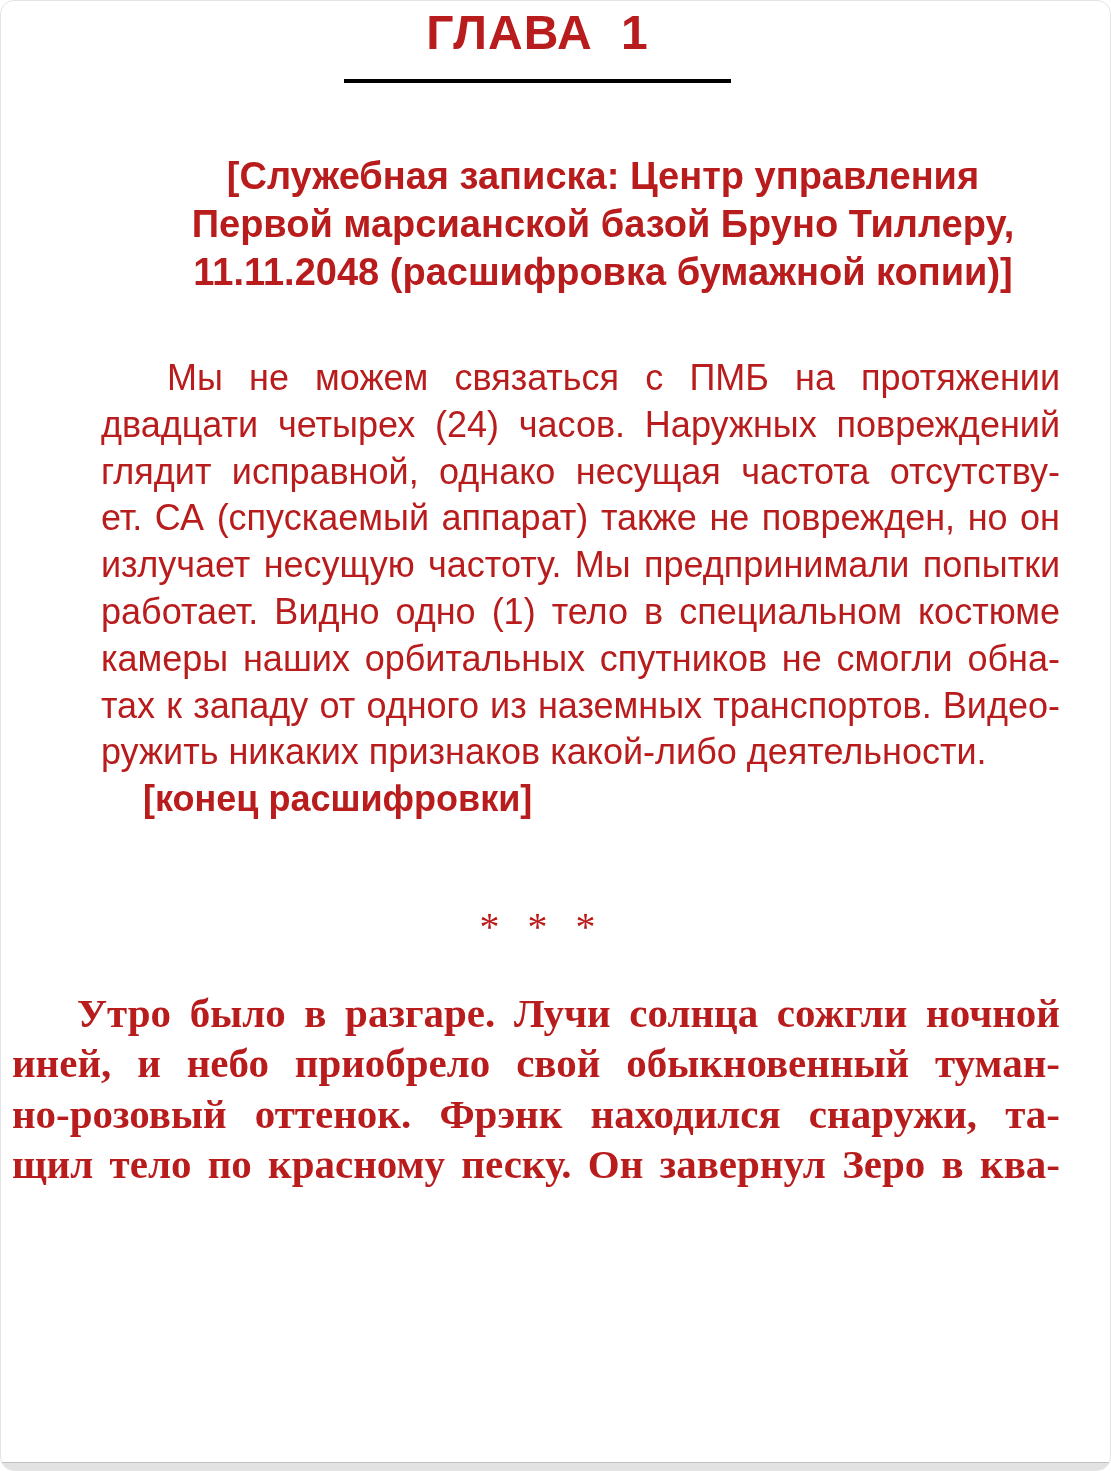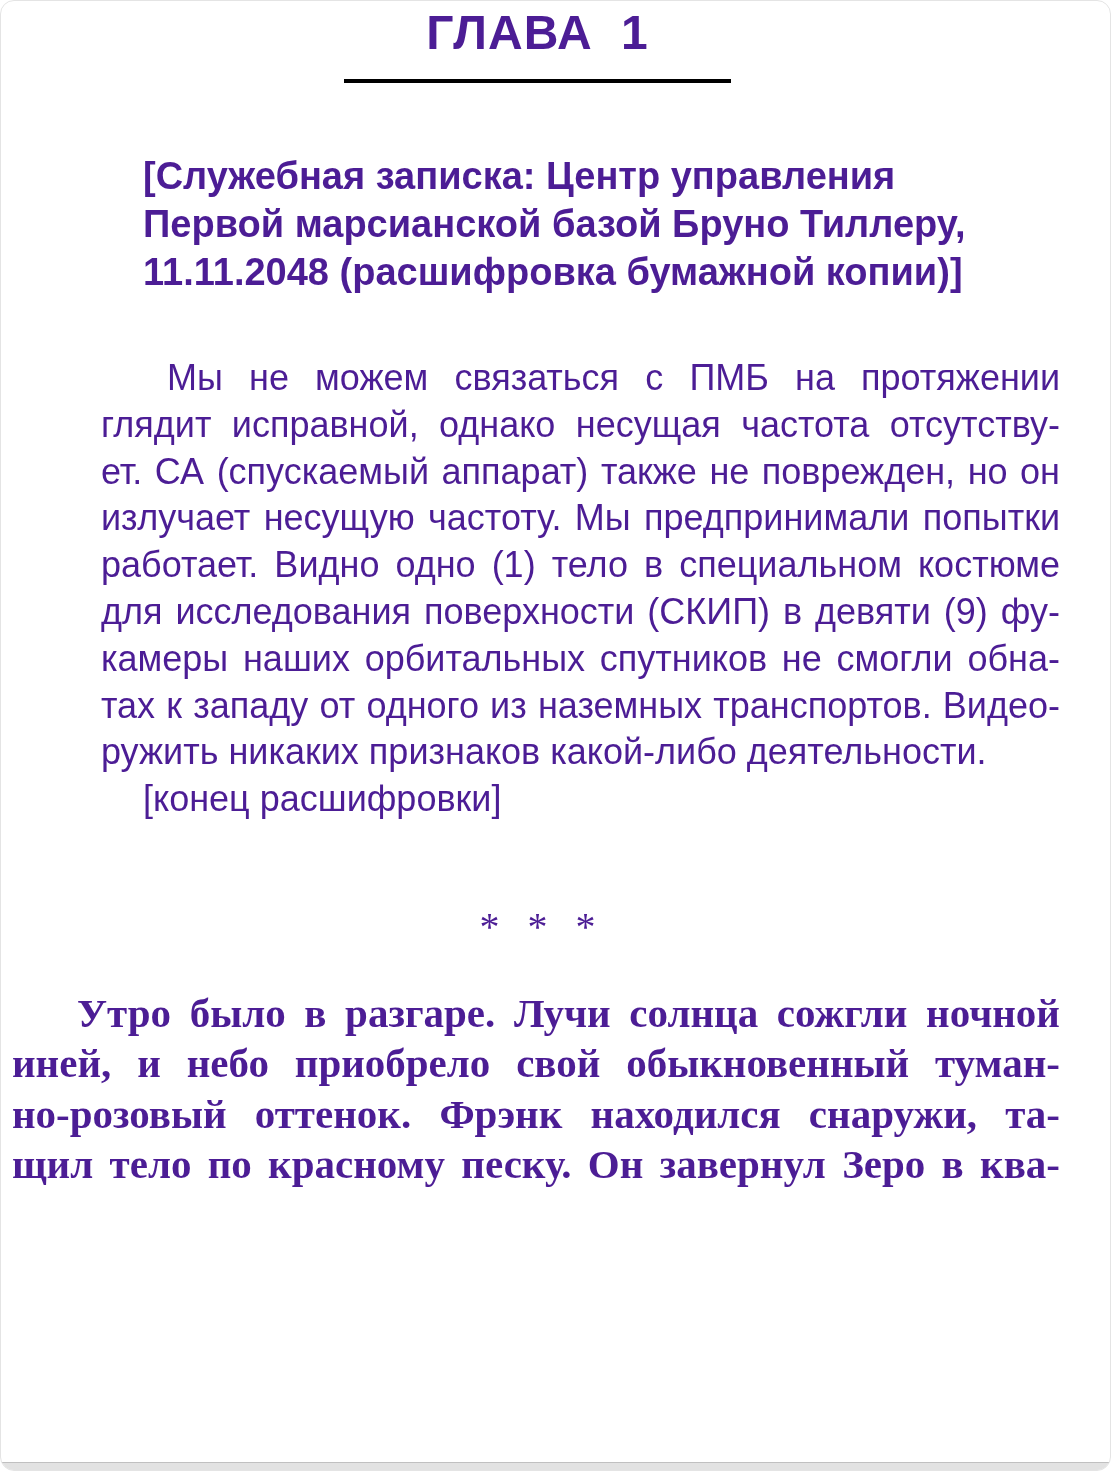--- a/index.html
+++ b/index.html
@@ -9,21 +9,21 @@
   }
   .page {
     position: relative;
     width: 1111px;
     height: 1471px;
     box-sizing: border-box;
     background: #ffffff;
     border: 1px solid #e4e4e4;
     border-radius: 14px;
     overflow: hidden;
-    color: #4c1d95;
+    color: #b91c1c;
     font-family: "Liberation Sans", sans-serif;
   }
 
   
   .chapter-title {
     margin: 2px 36px 0 0;
     text-align: center;
     font-size: 48px;
     line-height: 60px;
     font-weight: bold;
@@ -37,21 +37,21 @@
     margin: 16px 0 0 343px;
   }
 
   
   .memo-header {
     margin: 69px 0 0 142px;
     width: 920px;
     font-size: 38px;
     line-height: 48px;
     font-weight: bold;
-    text-align: left;
+    text-align: center;
   }
 
   
   .memo-body {
     margin: 59px 50px 0 76px;
     width: 983px;
     font-size: 36px;
     line-height: 46.8px;
   }
   .memo-body .para .tline {
@@ -63,20 +63,21 @@
     text-align-last: left;
   }
   .indent-first .tline:first-child {
     padding-left: 66px;
     box-sizing: border-box;
   }
   .end-note {
     padding-left: 66px;
     font-size: 36px;
     line-height: 46.8px;
+    font-weight: bold;
   }
 
   
   .scene-separator {
     margin: 84px 36px 0 0;
     text-align: center;
     font-family: "Liberation Serif", serif;
     font-size: 40px;
     line-height: 40px;
     word-spacing: 18px;
@@ -122,25 +123,25 @@
 
   <div class="memo-header">
       <div class="tline">[Служебная записка: Центр управления</div>
       <div class="tline">Первой марсианской базой Бруно Тиллеру,</div>
       <div class="tline">11.11.2048 (расшифровка бумажной копии)]</div>
     </div>
 
   <div class="memo-body">
     <div class="para indent-first">
         <div class="tline">Мы не можем связаться с ПМБ на протяжении</div>
+        <div class="tline">двадцати четырех (24) часов. Наружных повреждений</div>
         <div class="tline">глядит исправной, однако несущая частота отсутству-</div>
         <div class="tline">ет. СА (спускаемый аппарат) также не поврежден, но он</div>
         <div class="tline">излучает несущую частоту. Мы предпринимали попытки</div>
         <div class="tline">работает. Видно одно (1) тело в специальном костюме</div>
-        <div class="tline">для исследования поверхности (СКИП) в девяти (9) фу-</div>
         <div class="tline">камеры наших орбитальных спутников не смогли обна-</div>
         <div class="tline">тах к западу от одного из наземных транспортов. Видео-</div>
         <div class="tline">ружить никаких признаков какой-либо деятельности.</div>
       </div>
     <div class="end-note">[конец расшифровки]</div>
   </div>
 
   <div class="scene-separator">* * *</div>
 
   <div class="narrative">

